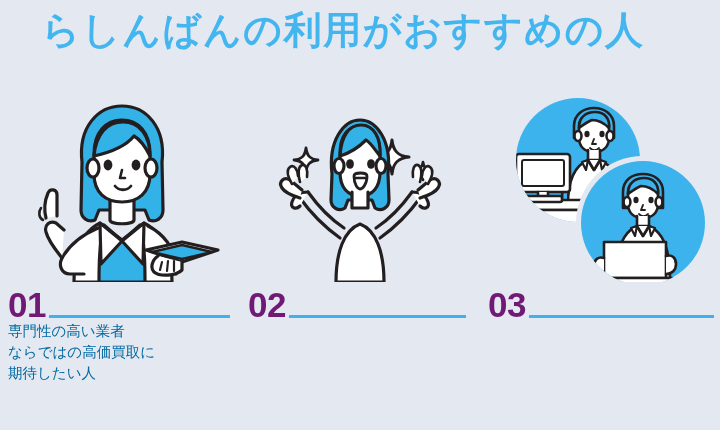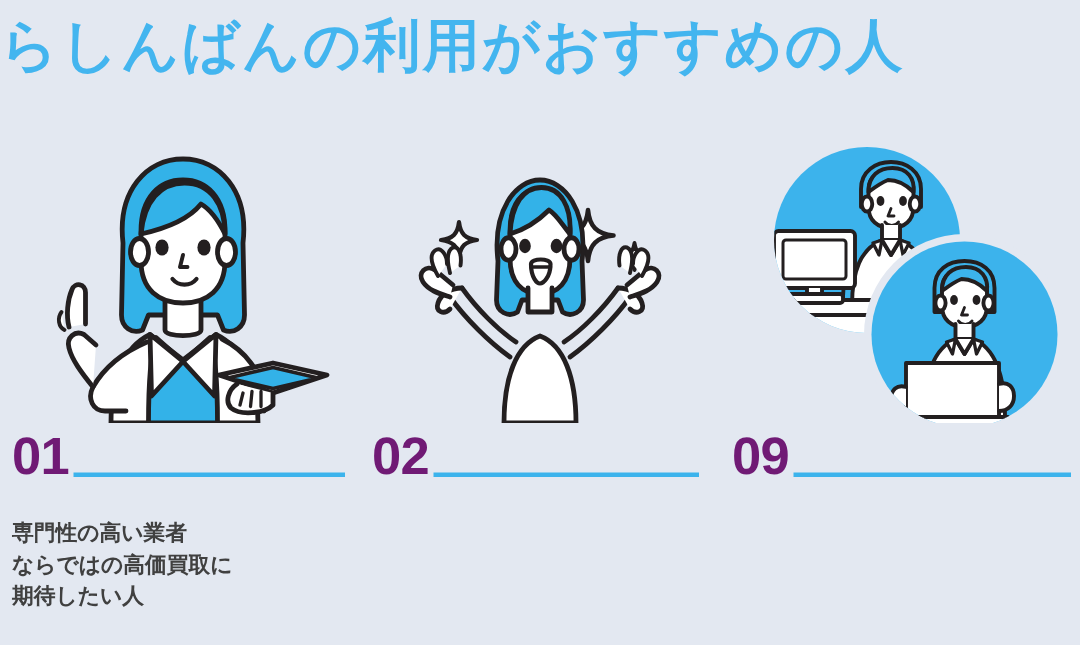--- a/index.html
+++ b/index.html
@@ -21,21 +21,21 @@
     height: 430px;
     background: #e3e8f1;
   }
 
   
   .title-wrap {
     position: absolute;
     top: 8px;
     left: 0;
     width: 686px;
-    text-align: left;
+    text-align: center;
   }
   .title {
     display: inline-block;
     font-family: "DejaVu Sans", "Liberation Sans", sans-serif;
     font-size: 38px;
     font-weight: 700;
     color: #43b5ef;
     letter-spacing: 1.5px;
     line-height: 1.2;
     white-space: nowrap;
@@ -88,26 +88,26 @@
     height: 3px;
     background: #3cb3ec;
     margin-left: 3px;
     margin-bottom: 2px;
   }
 
   
   .caption {
     position: absolute;
     left: 8px;
-    top: 254px;
+    top: 229px;
     width: 226px;
     font-family: "DejaVu Sans", "Liberation Sans", sans-serif;
     font-size: 14.5px;
-    font-weight: 700;
-    color: #404040;
+    font-weight: 400;
+    color: #0369a1;
     line-height: 1.45;
     white-space: pre-line;
     letter-spacing: 0px;
   }
 
   
   .col-2 .num-row { left: 8px; right: 14px; }
   .col-3 .num-row { left: 8px; right: 6px; }
 </style>
 </head>
@@ -314,20 +314,20 @@
               <path d="M118 186 L192 186 L196 192 L114 192 Z" fill="#ffffff" stroke="#231f20"></path>
 
               <path d="M186 164 C192 162 196 166 196 172 C196 178 192 182 186 182" fill="#ffffff" stroke="#231f20"></path>
               <path d="M124 166 C118 164 114 168 114 174 C114 180 118 184 124 184" fill="#ffffff" stroke="#231f20"></path>
             </g>
           </g>
         </svg>
       </div>
 
       <div class="num-row">
-        <div class="num">09</div>
+        <div class="num">03</div>
         <div class="rule"></div>
       </div>
 
     </div>
 
   </div>
 </div>
 
 </body></html>

